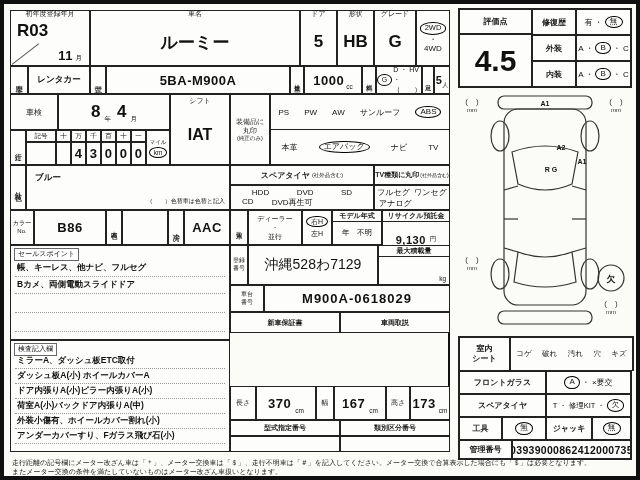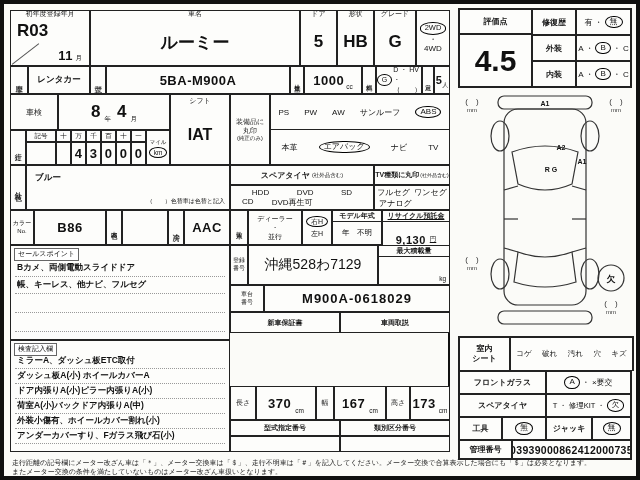--- a/index.html
+++ b/index.html
@@ -220,21 +220,21 @@
     <span>並行</span>
   </div>
   <div class="c col" style="left:302px;top:210px;width:30px;height:35px;font-size:7px;">
     <span class="circ" style="margin-bottom:2px;">右H</span>
     <span>左H</span>
   </div>
   <div class="c col" style="left:332px;top:210px;width:50px;height:35px;">
     <span class="lab7" style="font-weight:bold;border-bottom:1px solid #222;width:100%;text-align:center;">モデル年式</span>
     <span style="font-size:7.5px;flex:1;display:flex;align-items:center;">年　不明</span>
   </div>
-  <div class="c col" style="left:382px;top:210px;width:68px;height:48px;text-decoration:underline;">
+  <div class="c col" style="left:382px;top:210px;width:68px;height:48px;">
     <span class="lab7" style="font-weight:bold;border-bottom:1px solid #222;width:100%;text-align:center;">リサイクル預託金</span>
     <div style="flex:1;display:flex;align-items:center;">
       <span class="val" style="font-size:11px">9,130</span>
       <span class="tiny" style="margin-left:4px;">円</span>
     </div>
   </div>
 
   <div class="c col" style="left:10px;top:210px;width:24px;height:35px;font-size:6px;line-height:1.2;">
     <span>カラー</span>
       <span>No.</span>
@@ -281,22 +281,22 @@
       <span class="lab7" style="font-weight:bold">新車保証書</span>
     </div>
   <div class="c" style="left:340px;top:312px;width:110px;height:21px;">
       <span class="lab7" style="font-weight:bold">車両取説</span>
     </div>
 
 
   <div class="c" style="left:10px;top:245px;width:220px;height:95px;justify-content:flex-start;align-items:flex-start;">
     <span class="tab">セールスポイント</span>
     <div style="position:absolute;left:4px;top:14px;right:4px;">
+      <div class="wline small" style="font-weight:bold;padding:2px 2px;">帳、キーレス、他ナビ、フルセグ</div>
       <div class="wline small" style="font-weight:bold;padding:2px 2px;">Bカメ、両側電動スライドドア</div>
-      <div class="wline small" style="font-weight:bold;padding:2px 2px;">帳、キーレス、他ナビ、フルセグ</div>
       <div class="wline" style="height:18px;"></div>
       <div class="wline" style="height:18px;"></div>
     </div>
   </div>
 
   <div class="c" style="left:10px;top:340px;width:220px;height:112px;justify-content:flex-start;align-items:flex-start;">
     <span class="tab">検査記入欄</span>
     <div style="position:absolute;left:4px;top:13px;right:4px;font-weight:bold;">
       <div class="wline small" style="padding:1px 2px;">ミラーA、ダッシュ板ETC取付</div>
       <div class="wline small" style="padding:1px 2px;">ダッシュ板A(小) ホイールカバーA</div>

